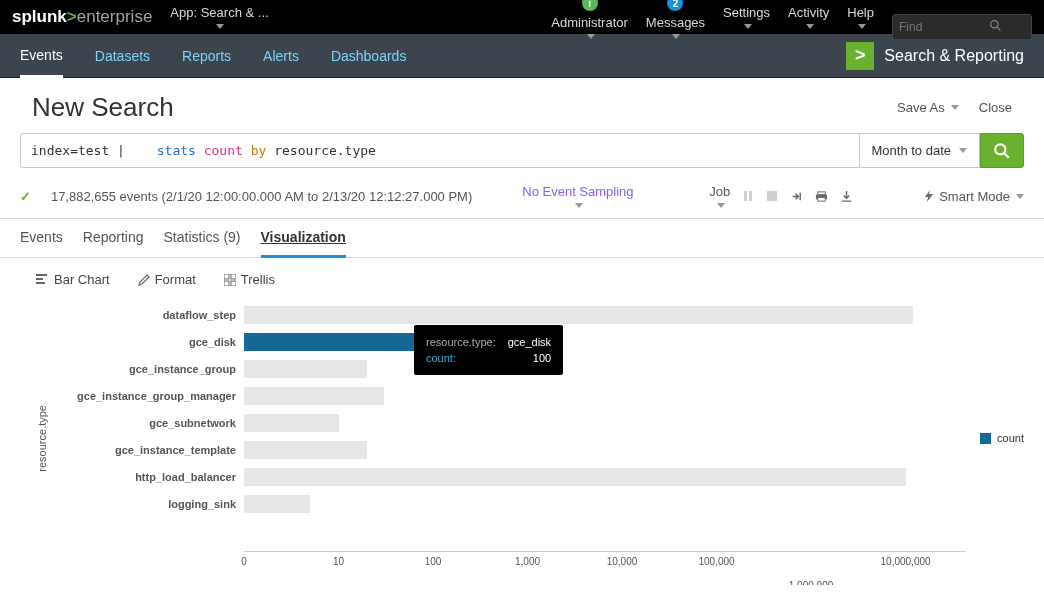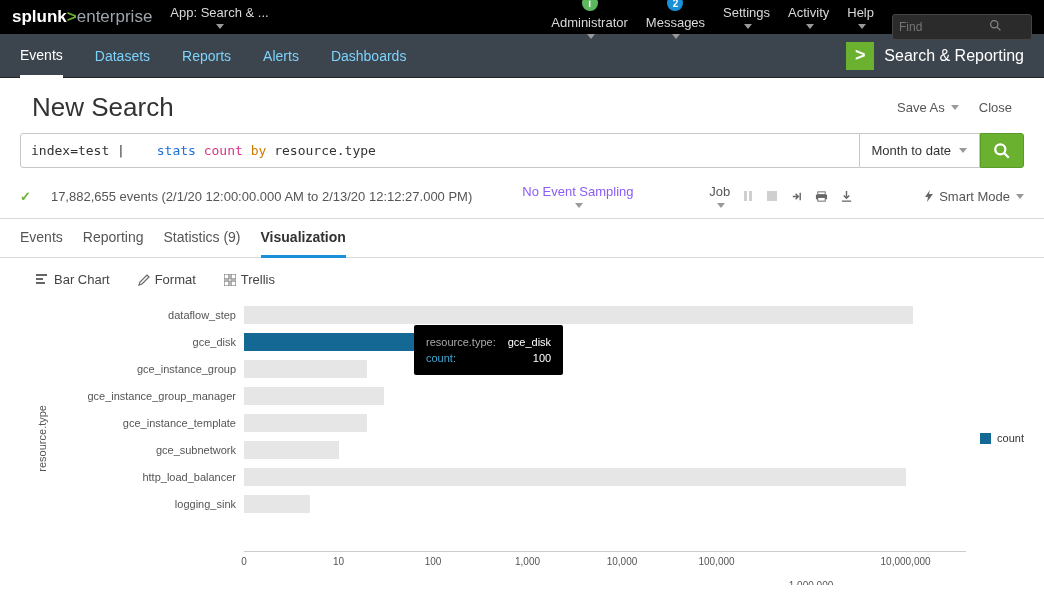--- a/index.html
+++ b/index.html
@@ -47,32 +47,32 @@
   .statusrow .check { color:#6ab12f; font-weight:bold; }
   .statusrow .spacer { flex:1; }
   .statusrow .jobctrl { display:flex; align-items:center; gap:12px; color:#888; }
   .jobctrl .ico { cursor:pointer; font-size:13px; display:inline-flex; }
   .jobctrl .ico.disabled { opacity:0.4; }
   .smart { display:flex; align-items:center; gap:4px; }
   
   
   .tabsrow { display:flex; gap:20px; padding:10px 20px 0; border-bottom:1px solid #d9d9d9; }
   .tab { padding-bottom:10px; cursor:pointer; color:#555; font-size:14px; }
-  .tab.active { color:#333; font-weight:600; border-bottom:3px solid #1a90d9; margin-bottom:-1px; }
+  .tab.active { color:#333; font-weight:600; border-bottom:3px solid #1a90d9; margin-bottom:-1px;text-decoration:underline; }
   
   
   .viztool { display:flex; gap:28px; padding:14px 36px; font-size:13px; color:#444; }
   .viztool .vitem { display:flex; align-items:center; gap:5px; cursor:pointer; }
   
   
   .chartwrap { display:flex; padding:0 20px 10px 36px; }
   .yaxis-label { writing-mode:vertical-rl; transform:rotate(180deg); font-size:11px; color:#555; align-self:center; margin-right:6px; }
   .chartbody { flex:1; position:relative; }
   .bars { position:relative; height:250px; }
-  .barrow { display:flex; align-items:center; height:27px; }
+  .barrow { display:flex; align-items:center; height:27px;font-weight:bold; }
   .barlabel { width:190px; text-align:right; padding-right:8px; font-size:11px; color:#555; white-space:nowrap; }
   .bartrack { flex:1; position:relative; height:20px; }
   .bar { position:absolute; top:1px; height:18px; background:#e6e6e6; }
   .bar.hl { background:#146994; }
   .xaxis { display:flex; margin-left:190px; position:relative; height:24px; border-top:1px solid #ccc; }
   .xtick { position:absolute; font-size:10px; color:#555; transform:translateX(-50%); top:4px; }
   .legend { display:flex; align-items:center; gap:6px; font-size:11px; color:#333; align-self:center; margin-left:14px; }
   .legend .sw { width:11px; height:11px; background:#146994; }
   
   
@@ -273,29 +273,29 @@
             <div class="bar" style="width: 122.957px;"></div>
           </div>
         </div>
         <div class="barrow">
           <div class="barlabel">gce_instance_group_manager</div>
           <div class="bartrack">
             <div class="bar" style="width: 139.599px;"></div>
           </div>
         </div>
         <div class="barrow">
+          <div class="barlabel">gce_subnetwork</div>
+          <div class="bartrack">
+            <div class="bar" style="width: 94.5072px;"></div>
+          </div>
+        </div>
+        <div class="barrow">
           <div class="barlabel">gce_instance_template</div>
           <div class="bartrack">
             <div class="bar" style="width: 122.957px;"></div>
-          </div>
-        </div>
-        <div class="barrow">
-          <div class="barlabel">gce_subnetwork</div>
-          <div class="bartrack">
-            <div class="bar" style="width: 94.5072px;"></div>
           </div>
         </div>
         <div class="barrow">
           <div class="barlabel">http_load_balancer</div>
           <div class="bartrack">
             <div class="bar" style="width: 661.55px;"></div>
           </div>
         </div>
         <div class="barrow">
           <div class="barlabel">logging_sink</div>

